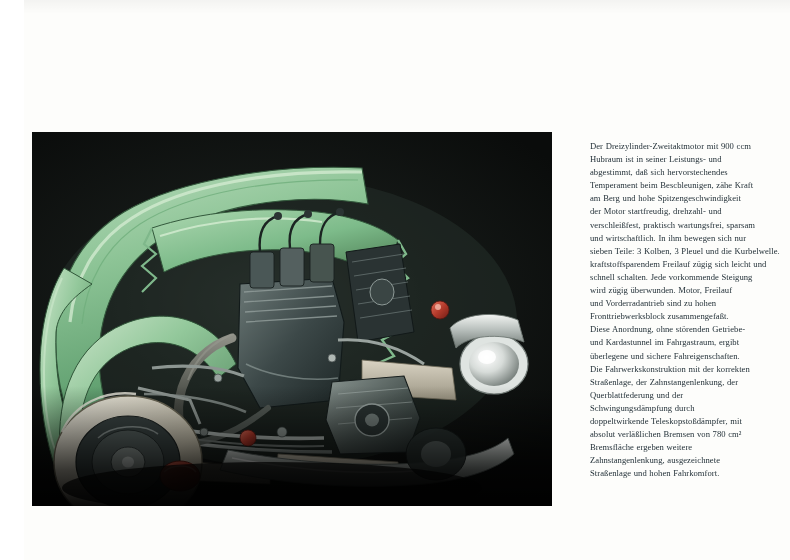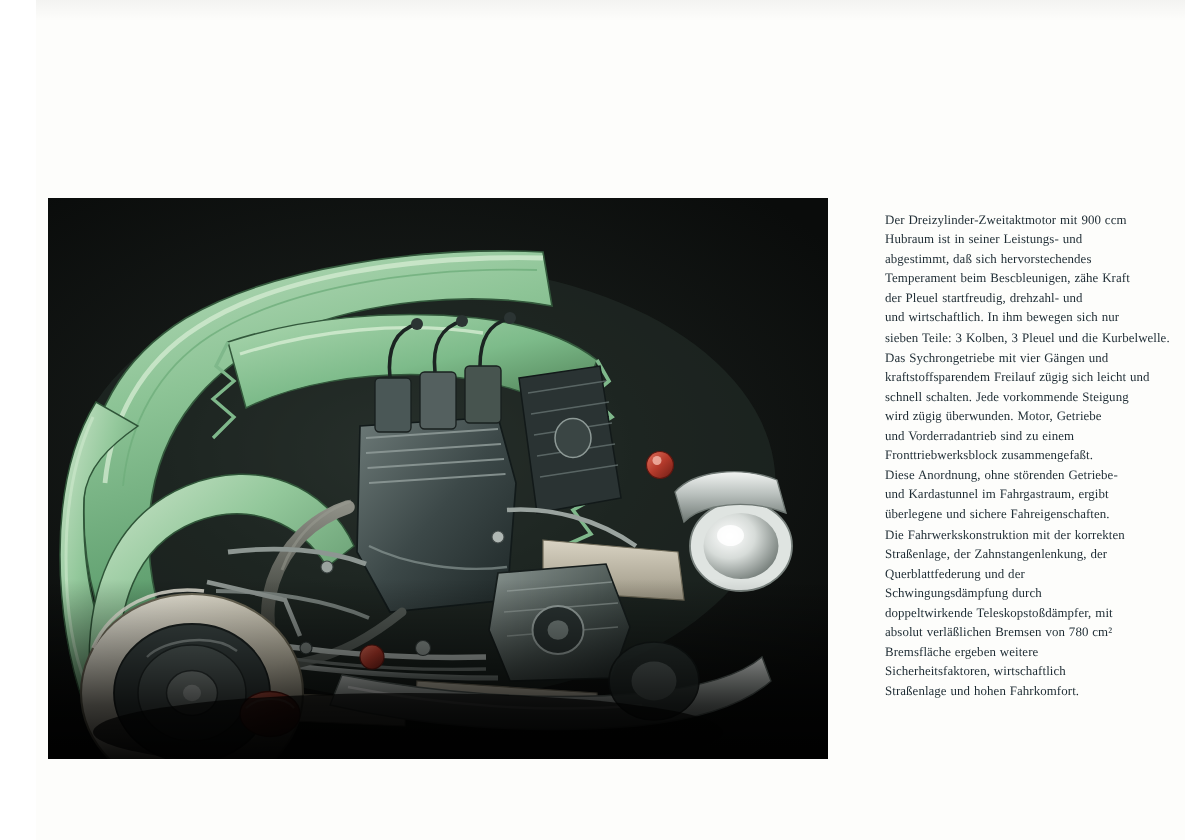--- a/index.html
+++ b/index.html
@@ -278,38 +278,39 @@
 
       <div class="ground"></div>
     </div>
   </div>
 
   <div class="text-col">
     <p>Der Dreizylinder-Zweitaktmotor mit 900 ccm</p>
     <p>Hubraum ist in seiner Leistungs- und</p>
     <p>abgestimmt, daß sich hervorstechendes</p>
     <p>Temperament beim Bescbleunigen, zähe Kraft</p>
-    <p>der Pleuel startfreudig, drehzahl- und</p>
+    <p>am Berg und hohe Spitzengeschwindigkeit</p>
+    <p>der Motor startfreudig, drehzahl- und</p>
+    <p>verschleißfest, praktisch wartungsfrei, sparsam</p>
     <p>und wirtschaftlich. In ihm bewegen sich nur</p>
     <p>sieben Teile: 3 Kolben, 3 Pleuel und die Kurbelwelle.</p>
-    <p>Das Sychrongetriebe mit vier Gängen und</p>
     <p>kraftstoffsparendem Freilauf zügig sich leicht und</p>
     <p>schnell schalten. Jede vorkommende Steigung</p>
-    <p>wird zügig überwunden. Motor, Getriebe</p>
-    <p>und Vorderradantrieb sind zu einem</p>
+    <p>wird zügig überwunden. Motor, Freilauf</p>
+    <p>und Vorderradantrieb sind zu hohen</p>
     <p>Fronttriebwerksblock zusammengefaßt.</p>
     <p>Diese Anordnung, ohne störenden Getriebe-</p>
     <p>und Kardastunnel im Fahrgastraum, ergibt</p>
     <p>überlegene und sichere Fahreigenschaften.</p>
     <p>Die Fahrwerkskonstruktion mit der korrekten</p>
     <p>Straßenlage, der Zahnstangenlenkung, der</p>
     <p>Querblattfederung und der</p>
     <p>Schwingungsdämpfung durch</p>
     <p>doppeltwirkende Teleskopstoßdämpfer, mit</p>
     <p>absolut verläßlichen Bremsen von 780 cm²</p>
     <p>Bremsfläche ergeben weitere</p>
-    <p>Sicherheitsfaktoren, wirtschaftlich</p>
+    <p>Zahnstangenlenkung, ausgezeichnete</p>
     <p>Straßenlage und hohen Fahrkomfort.</p>
   </div>
 
   <div class="edge-shade"></div>
   <div class="edge-shade-top"></div>
 </div>
 
 </body></html>

